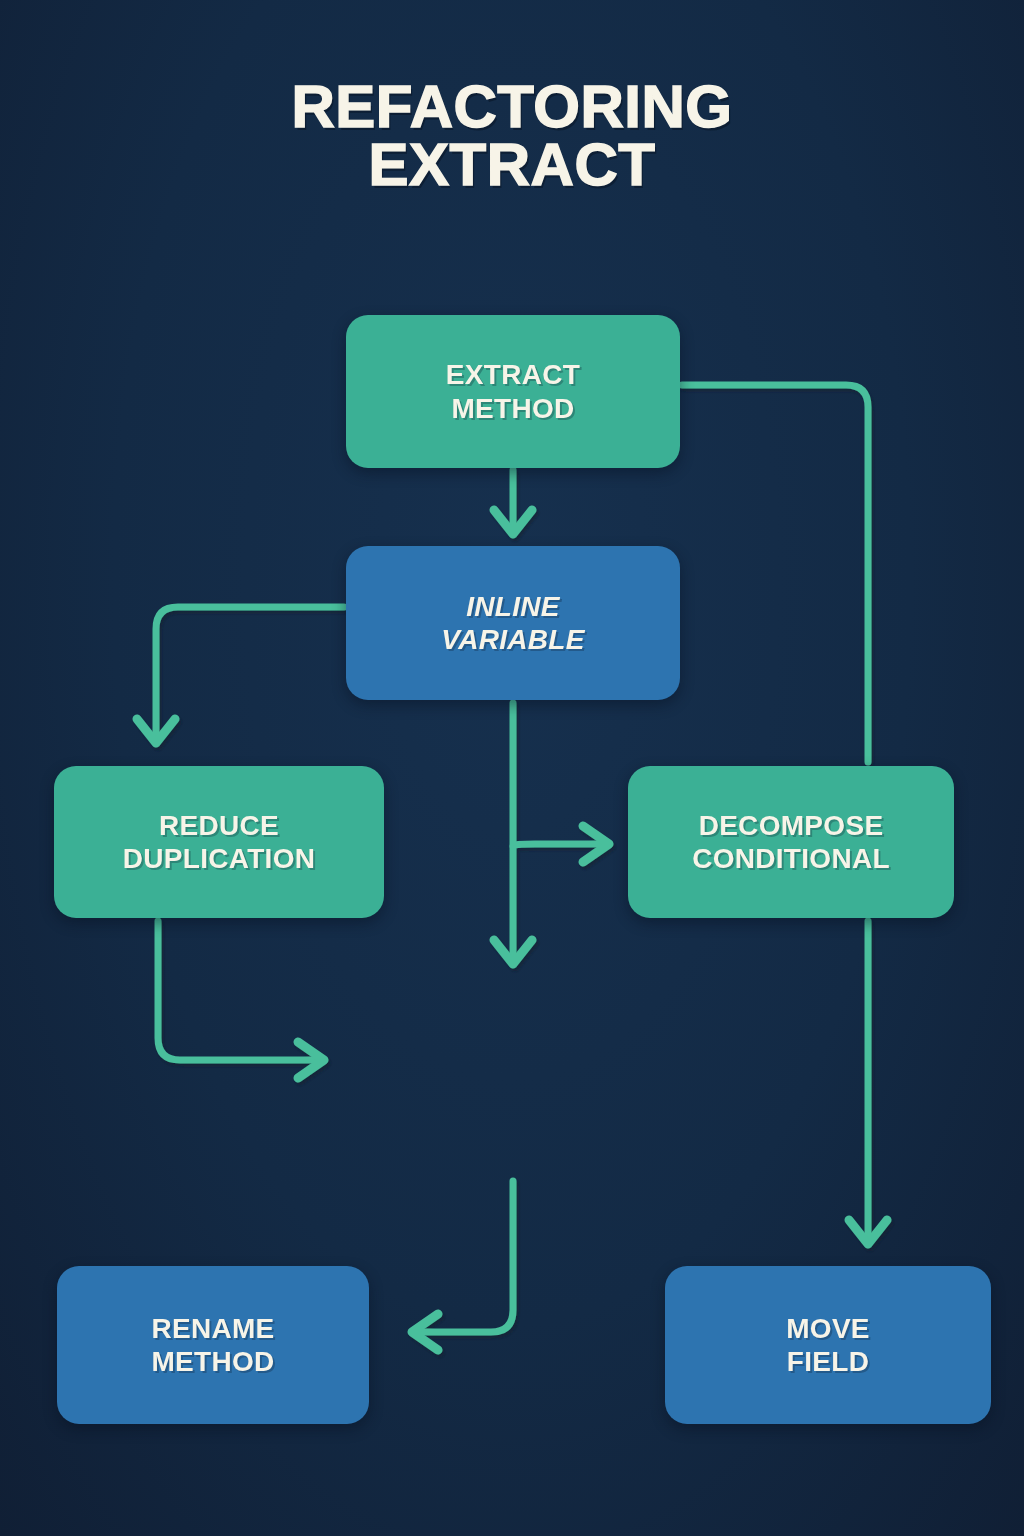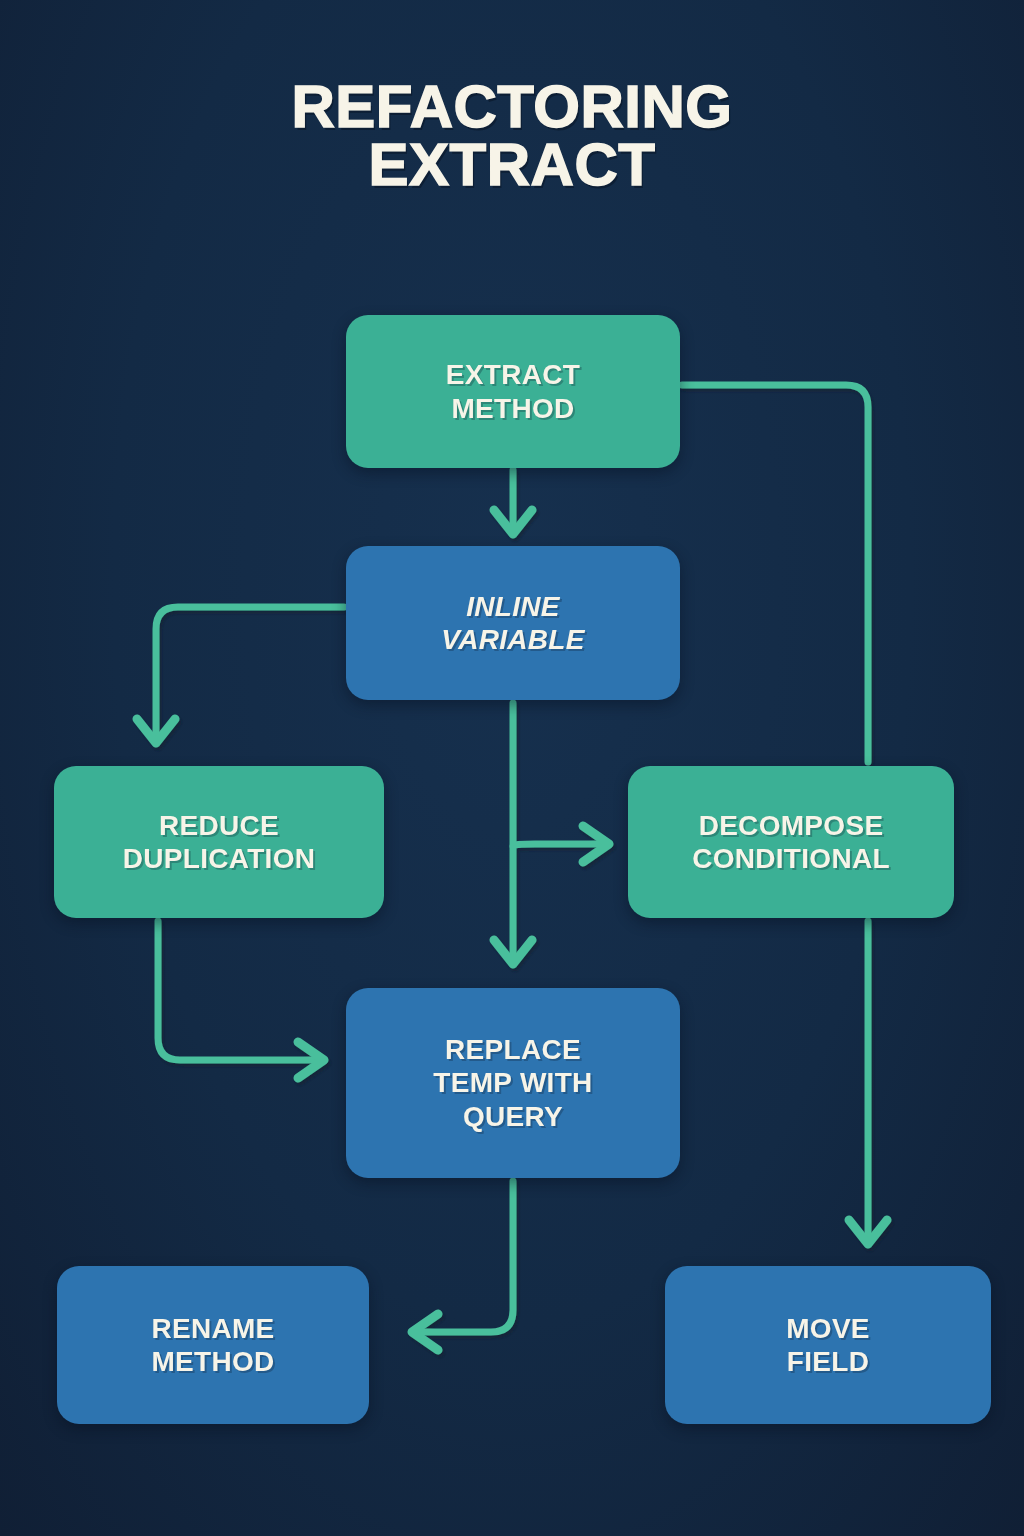--- a/index.html
+++ b/index.html
@@ -137,25 +137,20 @@
   <div class="node green" style="left:54px; top:766px; width:330px; height:152px;">
     <span class="label">REDUCE
 DUPLICATION</span>
   </div>
 
   <div class="node green" style="left:628px; top:766px; width:326px; height:152px;">
     <span class="label">DECOMPOSE
 CONDITIONAL</span>
   </div>
 
-  <div class="node blue" style="left:346px; top:988px; width:334px; height:190px;">
-    <span class="label">REPLACE
-TEMP WITH
-QUERY</span>
-  </div>
 
   <div class="node blue" style="left:57px; top:1266px; width:312px; height:158px;align-items:center;">
     <span class="label">RENAME
 METHOD</span>
   </div>
 
   <div class="node blue" style="left:641px; top:1266px; width:326px; height:158px;margin-left:24px;">
     <span class="label">MOVE
 FIELD</span>
   </div>

